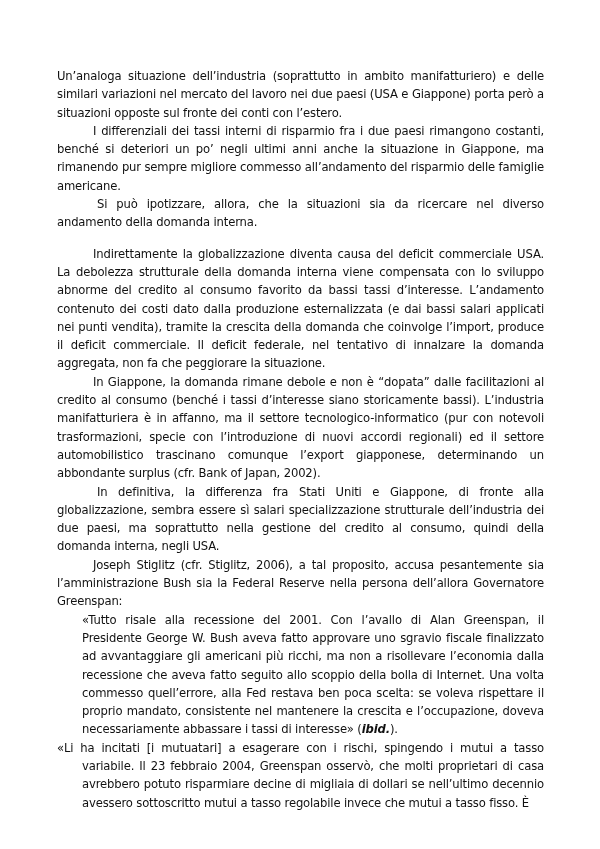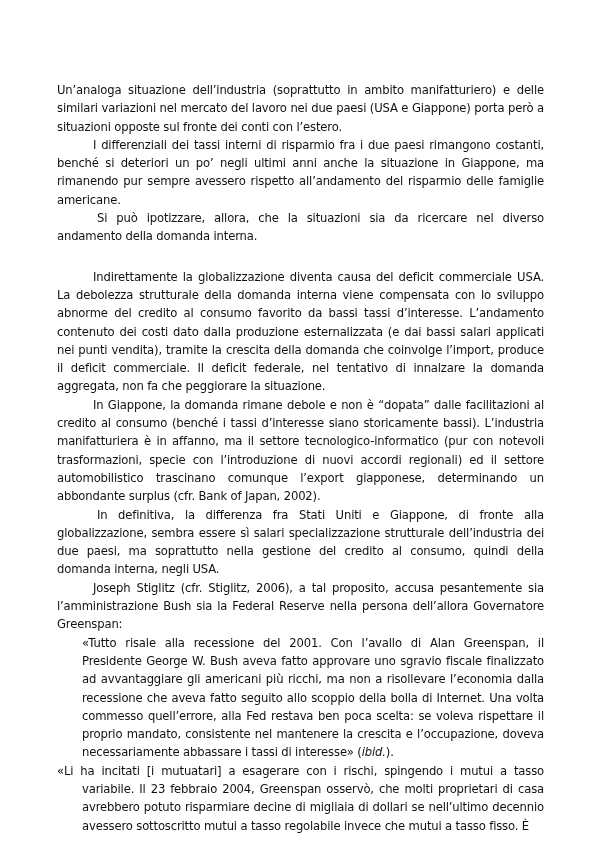--- a/index.html
+++ b/index.html
@@ -1,36 +1,36 @@
 <!DOCTYPE html>
 <html><head>
 <meta charset="utf-8">
 <style>
   html, body { margin: 0; padding: 0; background: #ffffff; }
   body { width: 600px; height: 849px; overflow: hidden; position: relative; }
   .page {
-    position: absolute; left: 57px; top: 81px; width: 487px;
+    position: absolute; left: 57px; top: 67px; width: 487px;
     font-family: "DejaVu Sans", sans-serif;
     font-size: 11.6px; line-height: 18.3px; color: #111;
     letter-spacing: -0.15px;
   }
   p { margin: 0; text-align: justify; }
   .indent { text-indent: 36px; }
   .indent2 { text-indent: 40px; }
-  .gap { margin-top: 22px; }
+  .gap { margin-top: 13px; }
   .quote { padding-left: 25px; text-align: justify; }
   .quote2 { padding-left: 25px; text-indent: -25px; text-align: justify; }
-  i { font-style: italic; }
+  i { font-style: italic; font-weight: bold; }
 </style>
 </head>
 <body>
 
 <div class="page">
   <p>Un’analoga situazione dell’industria (soprattutto in ambito manifatturiero) e delle similari variazioni nel mercato del lavoro nei due paesi (USA e Giappone) porta però a situazioni opposte sul fronte dei conti con l’estero.</p>
-  <p class="indent">I differenziali dei tassi interni di risparmio fra i due paesi rimangono costanti, benché si deteriori un po’ negli ultimi anni anche la situazione in Giappone, ma rimanendo pur sempre avessero rispetto all’andamento del risparmio delle famiglie americane.</p>
+  <p class="indent">I differenziali dei tassi interni di risparmio fra i due paesi rimangono costanti, benché si deteriori un po’ negli ultimi anni anche la situazione in Giappone, ma rimanendo pur sempre migliore commesso all’andamento del risparmio delle famiglie americane.</p>
   <p class="indent2">Si può ipotizzare, allora, che la situazioni sia da ricercare nel diverso andamento della domanda interna.</p>
   <p class="indent gap">Indirettamente la globalizzazione diventa causa del deficit commerciale USA. La debolezza strutturale della domanda interna viene compensata con lo sviluppo abnorme del credito al consumo favorito da bassi tassi d’interesse. L’andamento contenuto dei costi dato dalla produzione esternalizzata (e dai bassi salari applicati nei punti vendita), tramite la crescita della domanda che coinvolge l’import, produce il deficit commerciale. Il deficit federale, nel tentativo di innalzare la domanda aggregata, non fa che peggiorare la situazione.</p>
   <p class="indent">In Giappone, la domanda rimane debole e non è “dopata” dalle facilitazioni al credito al consumo (benché i tassi d’interesse siano storicamente bassi). L’industria manifatturiera è in affanno, ma il settore tecnologico-informatico (pur con notevoli trasformazioni, specie con l’introduzione di nuovi accordi regionali) ed il settore automobilistico trascinano comunque l’export giapponese, determinando un abbondante surplus (cfr. Bank of Japan, 2002).</p>
   <p class="indent2">In definitiva, la differenza fra Stati Uniti e Giappone, di fronte alla globalizzazione, sembra essere sì salari specializzazione strutturale dell’industria dei due paesi, ma soprattutto nella gestione del credito al consumo, quindi della domanda interna, negli USA.</p>
   <p class="indent">Joseph Stiglitz (cfr. Stiglitz, 2006), a tal proposito, accusa pesantemente sia l’amministrazione Bush sia la Federal Reserve nella persona dell’allora Governatore Greenspan:</p>
   <p class="quote"><span>«Tutto risale alla recessione del 2001. Con l’avallo di Alan Greenspan, il Presidente George W. Bush aveva fatto approvare uno sgravio fiscale finalizzato ad avvantaggiare gli americani più ricchi, ma non a risollevare l’economia dalla recessione che aveva fatto seguito allo scoppio della bolla di Internet. Una volta commesso quell’errore, alla Fed restava ben poca scelta: se voleva rispettare il proprio mandato, consistente nel mantenere la crescita e l’occupazione, doveva necessariamente abbassare i tassi di interesse» </span><span>(</span><i>ibid.</i><span>).</span></p>
   <p class="quote2">«Li ha incitati [i mutuatari] a esagerare con i rischi, spingendo i mutui a tasso variabile. Il 23 febbraio 2004, Greenspan osservò, che molti proprietari di casa avrebbero potuto risparmiare decine di migliaia di dollari se nell’ultimo decennio avessero sottoscritto mutui a tasso regolabile invece che mutui a tasso fisso. È</p>
 </div>
 
 </body></html>

